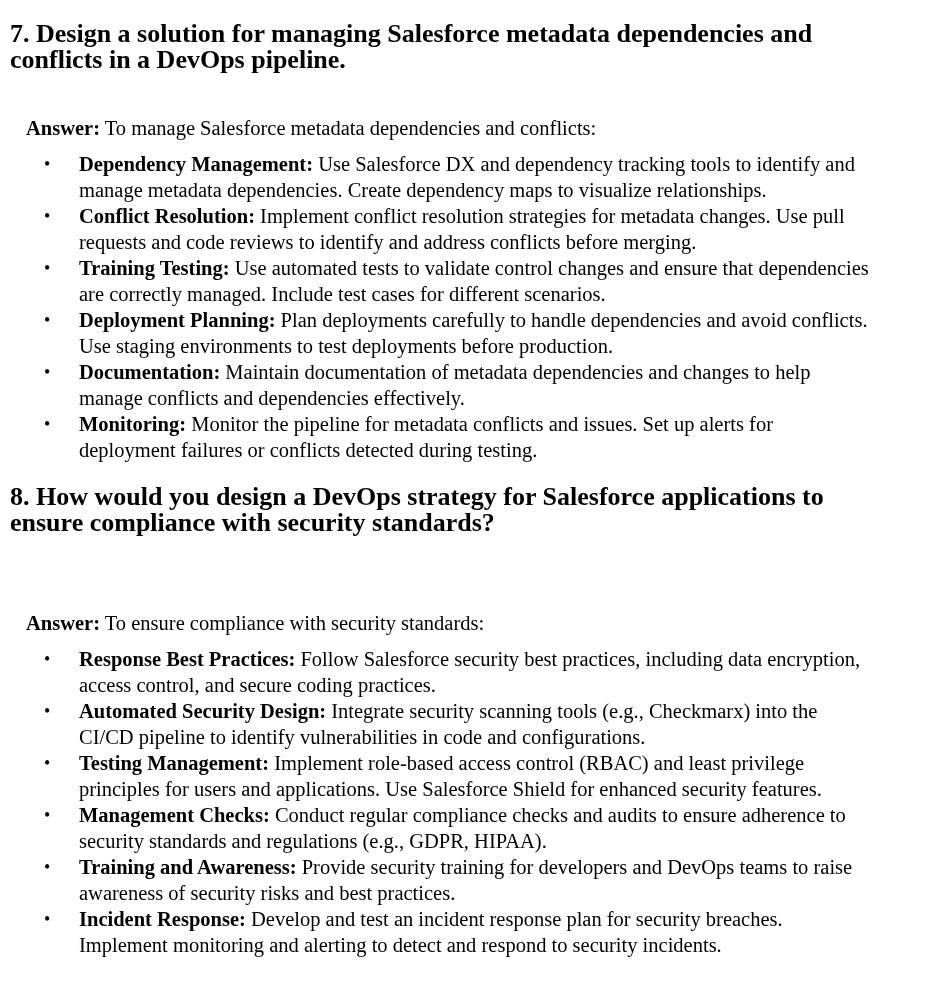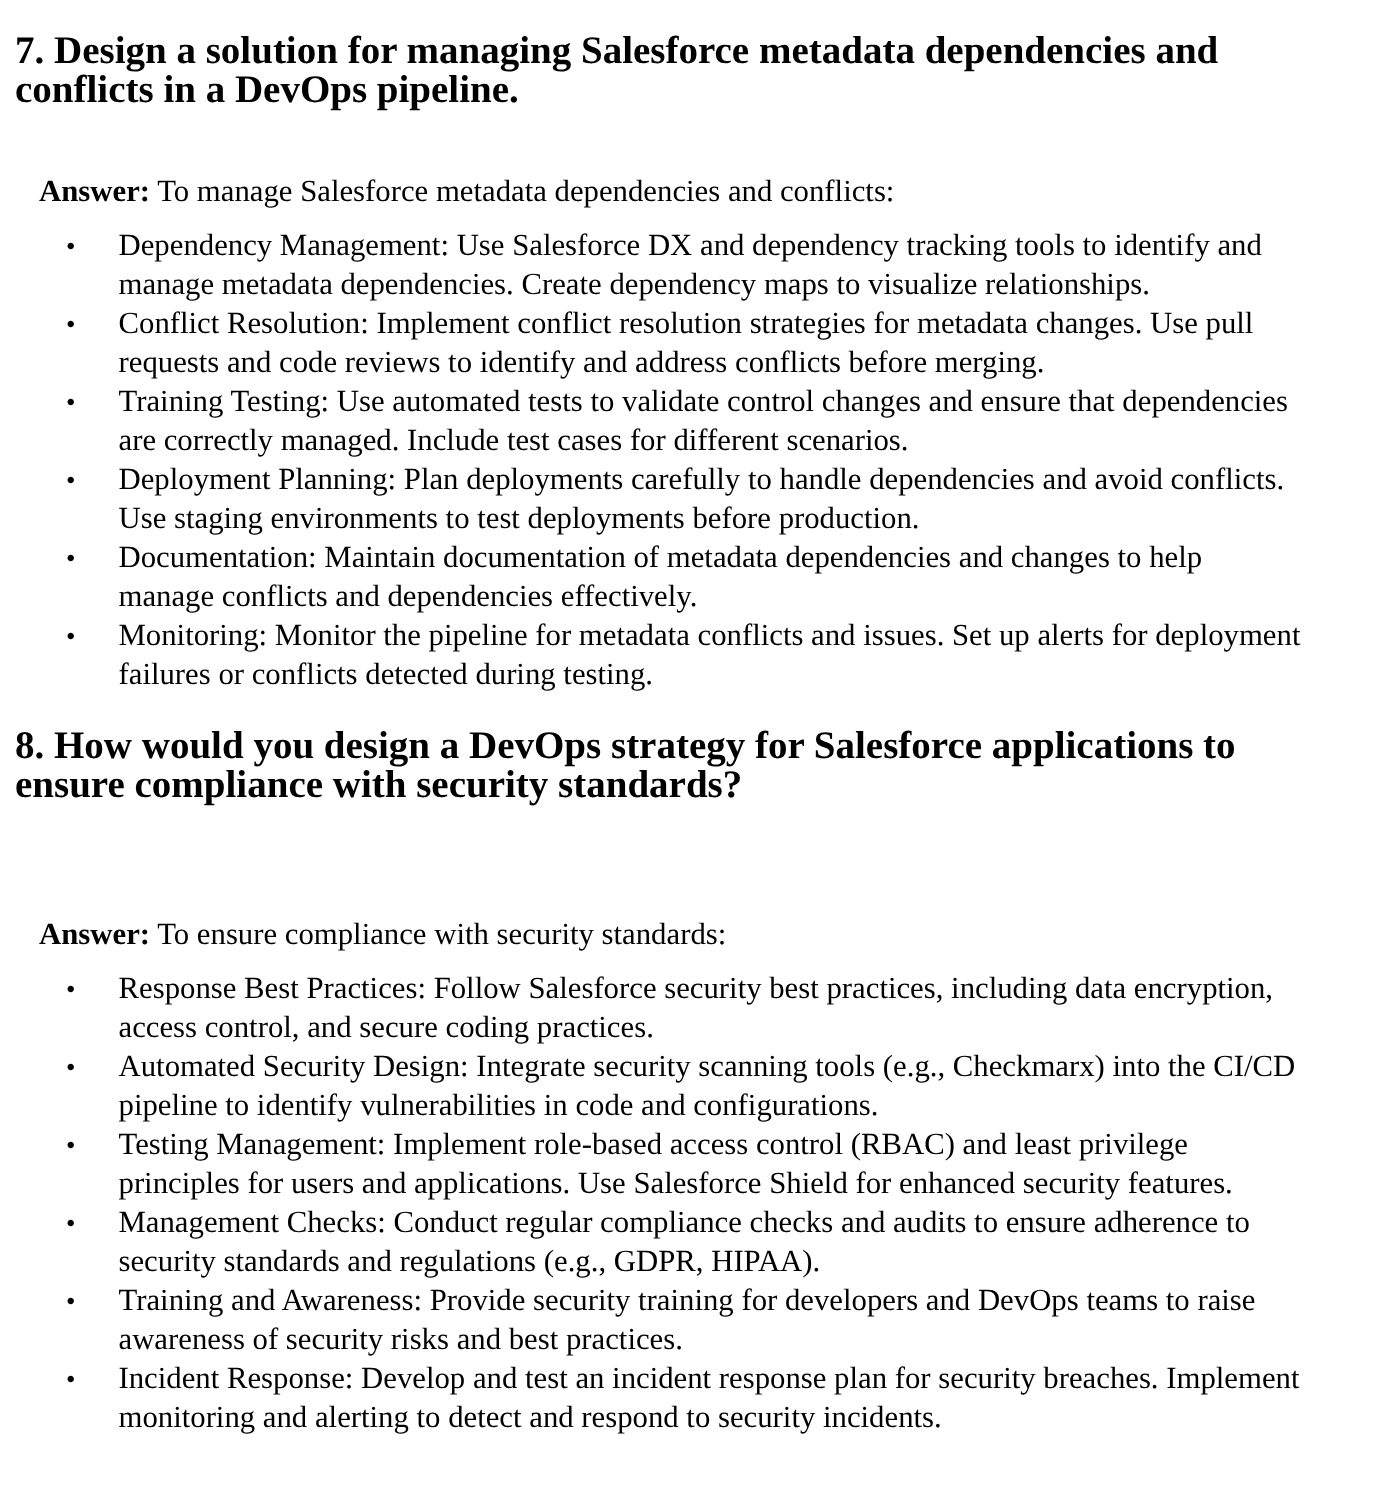--- a/index.html
+++ b/index.html
@@ -52,21 +52,21 @@
       padding-left: 79px;
       width: 790px;
       margin: 0;
     }
     .bullet {
       position: absolute;
       left: 44px;
       top: 0;
       font-size: 18px;
     }
-    .term { font-weight: normal; }
+    .term { font-weight: bold; }
   </style>
 </head>
 <body>
 
 <div class="page">
 
   <h2 class="heading" style="top:21px;">7. Design a solution for managing Salesforce metadata dependencies and conflicts in a DevOps pipeline.</h2>
 
   <p class="answer" style="top:99px;"><b>Answer:</b><span> To manage Salesforce metadata dependencies and conflicts:</span></p>
 

